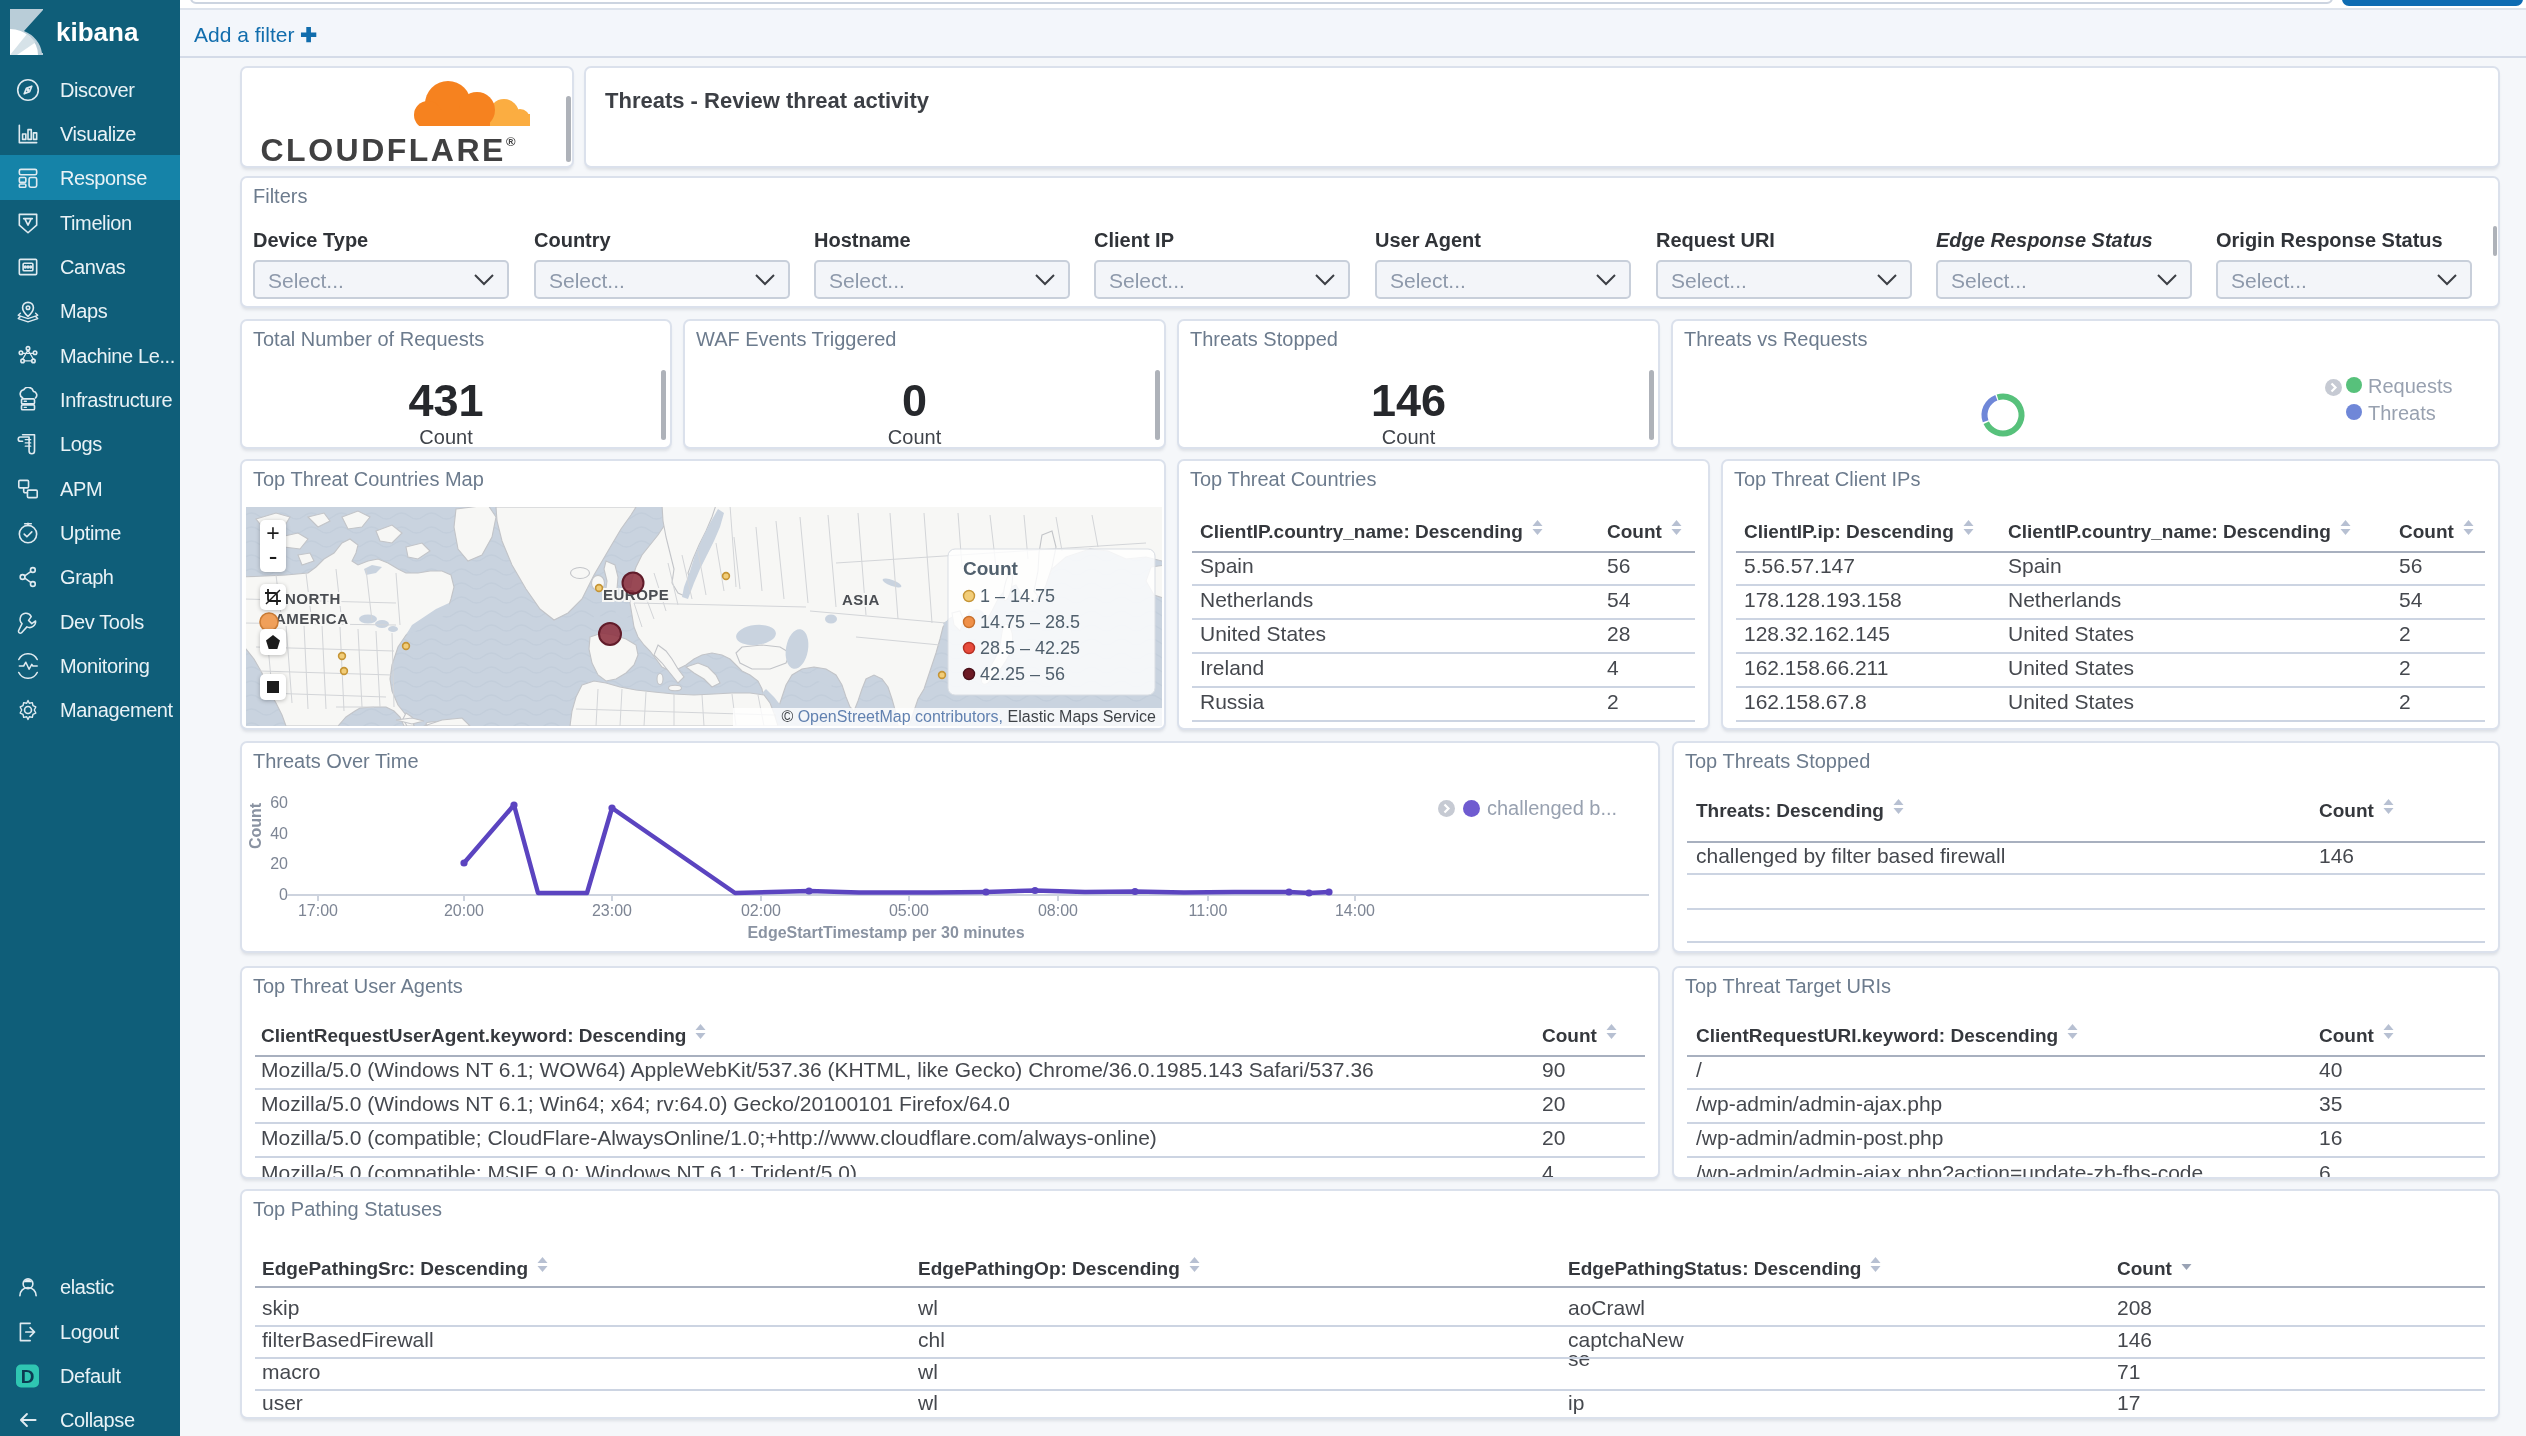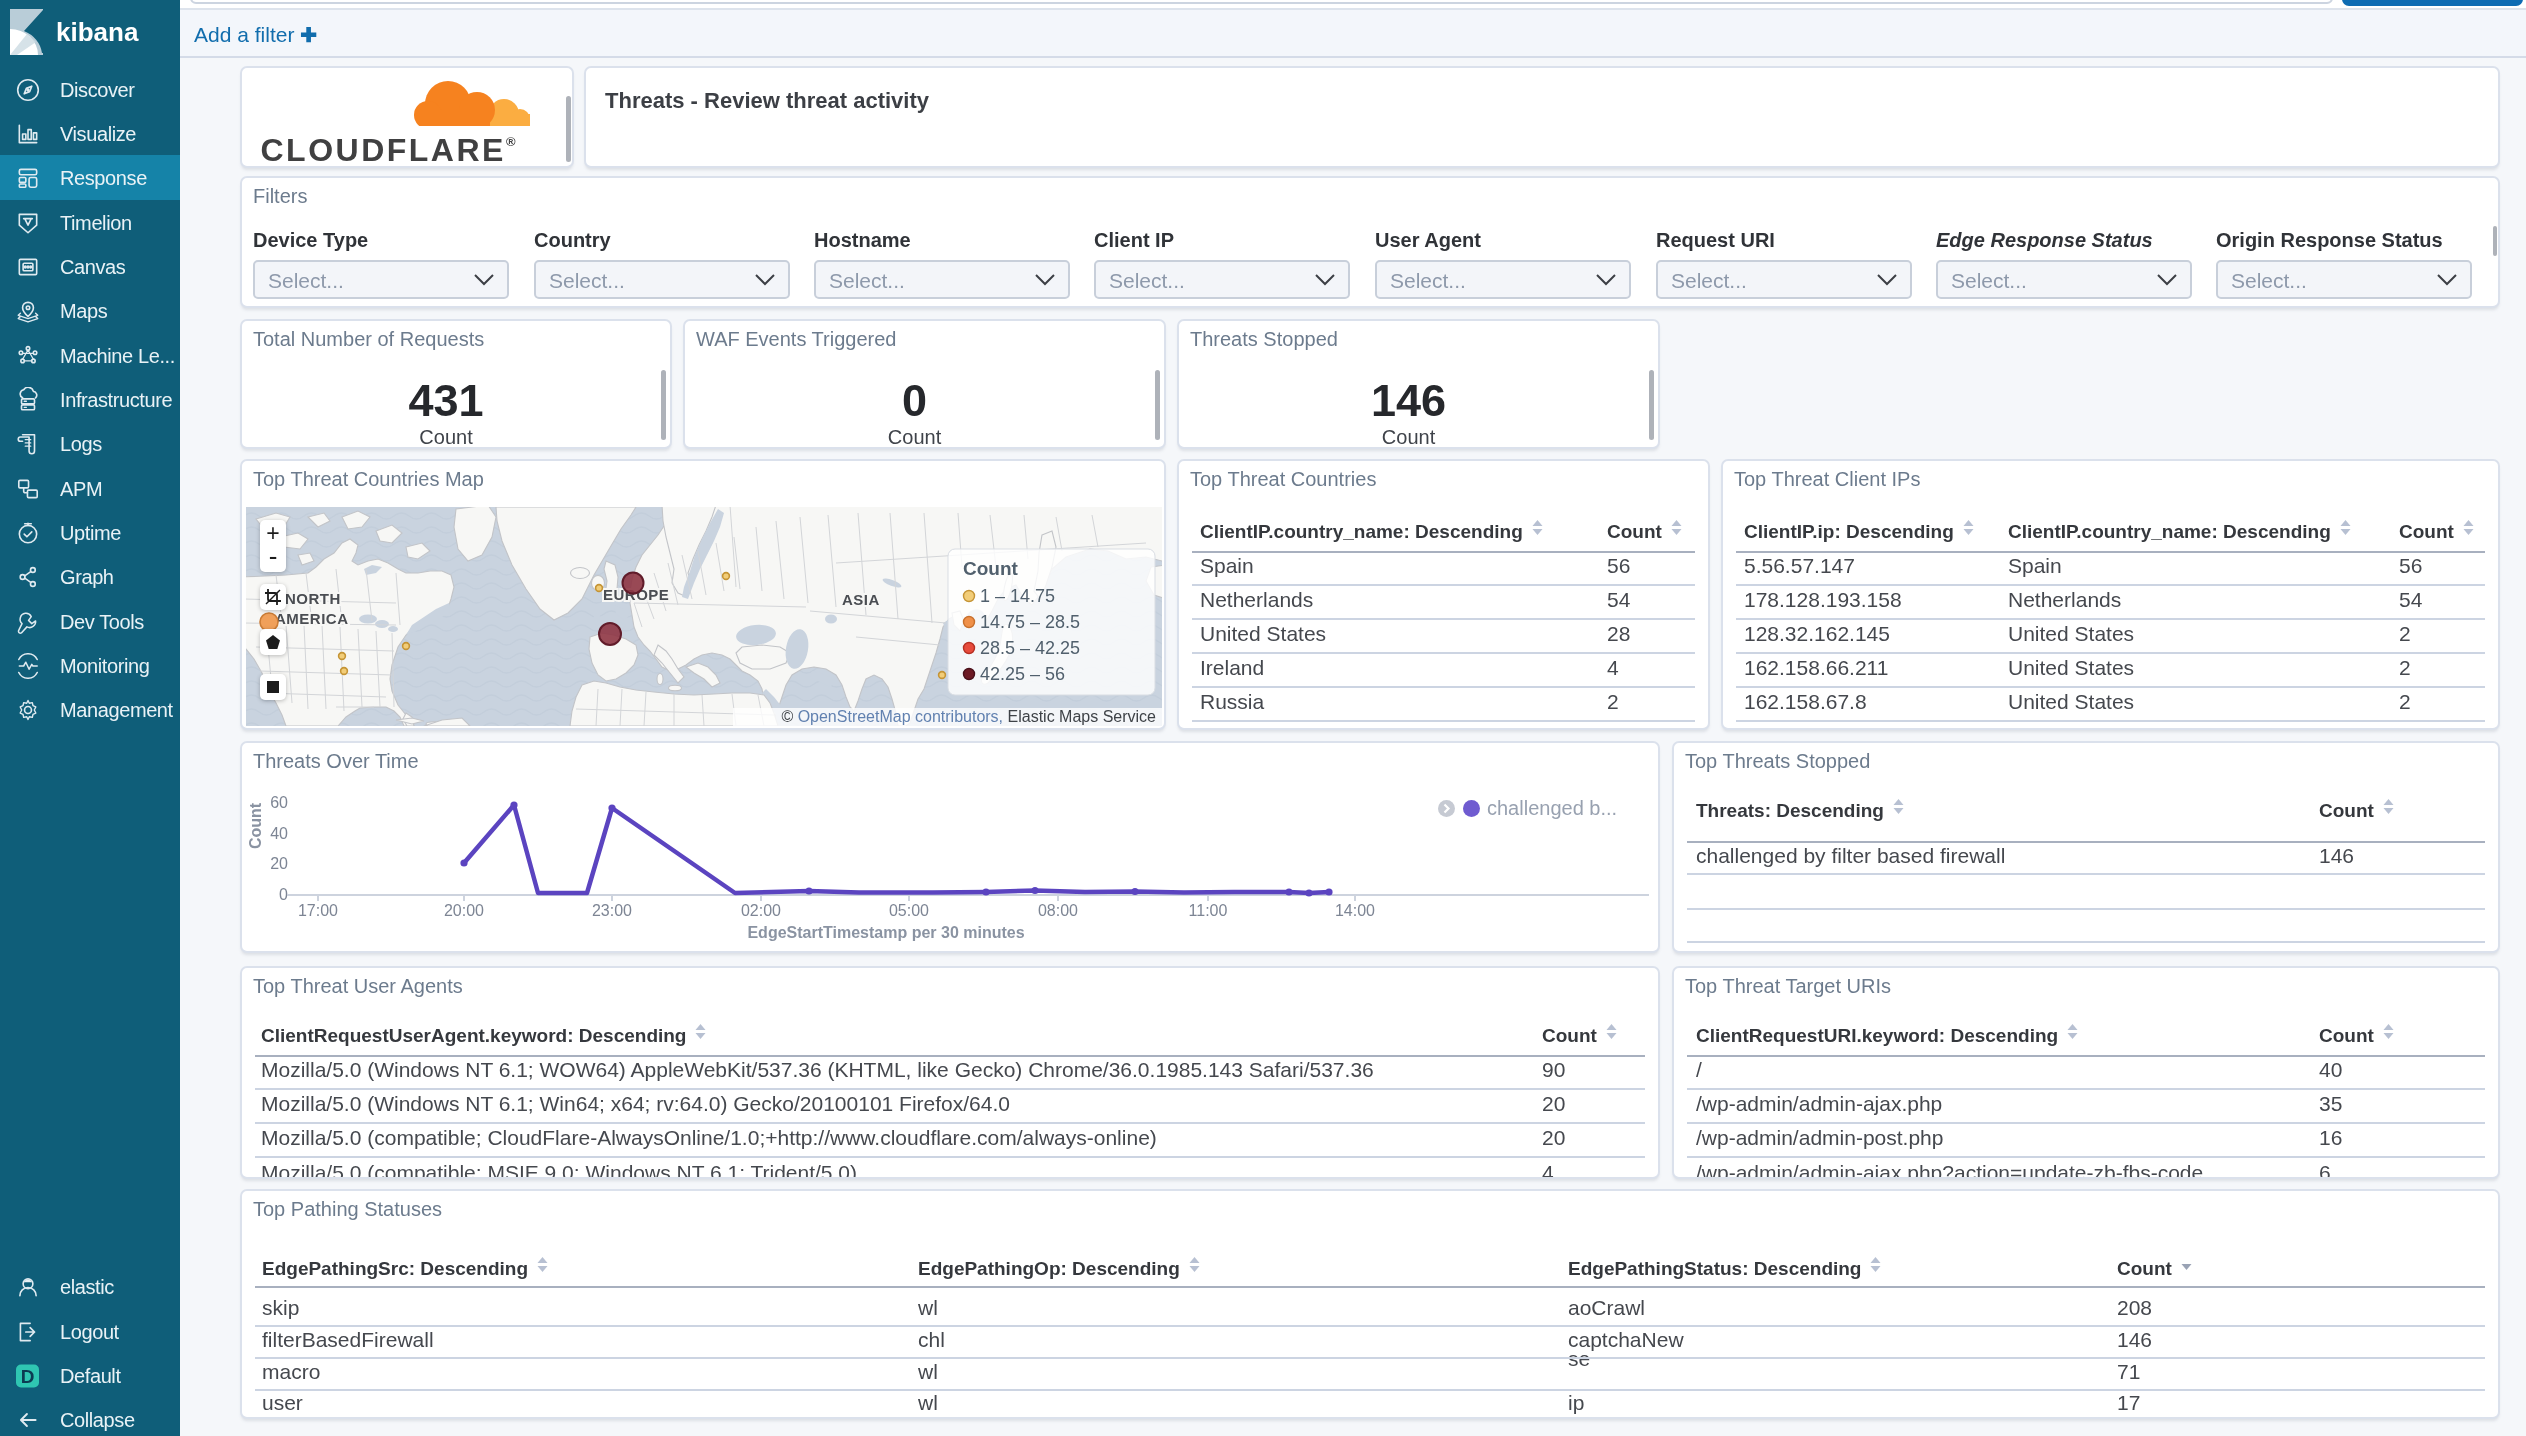--- a/index.html
+++ b/index.html
@@ -287,20 +287,35 @@
       <div class="mtitle">WAF Events Triggered</div>
       <div class="mnum" style="top:54px;">0</div>
       <div class="mcount" style="top:105px;">Count</div>
       <div class="scrollv" style="left:470px;top:49px;height:70px;"></div>
     </div>
 <div class="panel" style="left:1177px;top:319px;width:483px;height:130px;">
       <div class="mtitle">Threats Stopped</div>
       <div class="mnum" style="top:54px;">146</div>
       <div class="mcount" style="top:105px;">Count</div>
       <div class="scrollv" style="left:470px;top:49px;height:70px;"></div>
+    </div>
+<div class="panel" style="left:1671px;top:319px;width:829px;height:130px;">
+      <div class="ptitle">Threats vs Requests</div>
+      <svg class="abs" style="left:303px;top:67px;" width="54" height="54" viewBox="0 0 54 54" fill="none">
+        <path d="M 21.59 9.31 A 18.50 18.50 0 1 1 10.23 34.82" stroke="#57c17b" stroke-width="6"></path>
+        <path d="M 9.62 33.33 A 18.50 18.50 0 0 1 20.37 9.73" stroke="#6f87d8" stroke-width="6"></path>
+      </svg>
+      <svg class="abs" style="left:652px;top:58px;" width="17" height="17" viewBox="0 0 17 17">
+        <circle cx="8.5" cy="8.5" r="8.5" fill="#c6cad3"></circle>
+        <path d="M6.5 4.5 L10.5 8.5 L6.5 12.5" stroke="#fff" stroke-width="2.2" fill="none"></path>
+      </svg>
+      <div class="abs" style="left:673px;top:56px;width:16px;height:16px;border-radius:50%;background:#57c17b;"></div>
+      <div class="abs legtxt" style="left:695px;top:54px;">Requests</div>
+      <div class="abs" style="left:673px;top:83px;width:16px;height:16px;border-radius:50%;background:#6f87d8;"></div>
+      <div class="abs legtxt" style="left:695px;top:81px;">Threats</div>
     </div>
 <div class="panel" style="left:240px;top:459px;width:926px;height:271px;">
       <div class="ptitle">Top Threat Countries Map</div>
       <svg class="abs" style="left:4px;top:46px;" width="916" height="219" viewBox="0 0 916 219">
 <defs>
 <pattern id="wv" width="30" height="14" patternUnits="userSpaceOnUse">
  <path d="M-2 9 Q 5.5 3 13 9 T 28 9 T 43 9" stroke="#bcc8d6" fill="none" stroke-width="1.4"></path>
 </pattern>
 <clipPath id="mapclip">
             <rect width="916" height="219"></rect>

